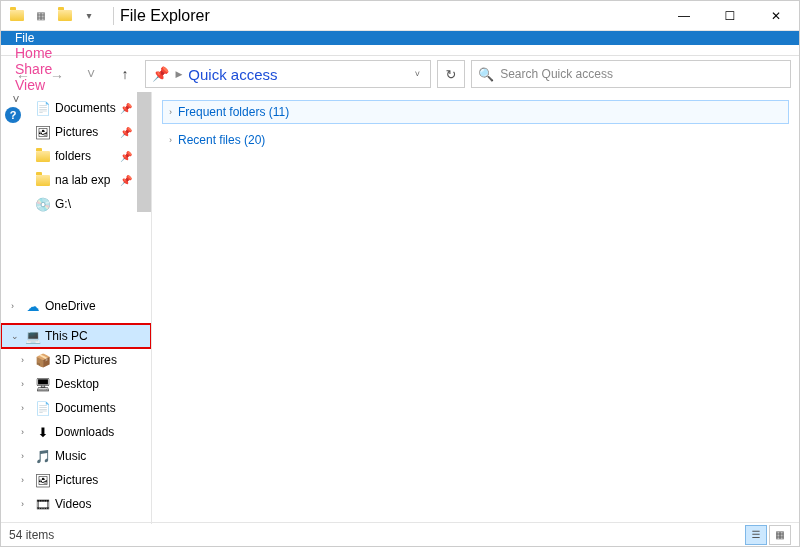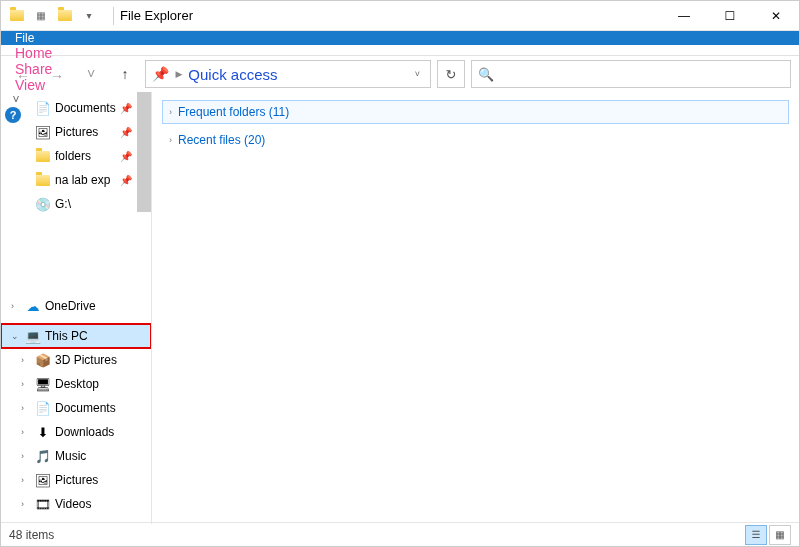--- a/index.html
+++ b/index.html
@@ -2,21 +2,21 @@
 <html><head>
 <meta charset="utf-8">
 <style>
 * { box-sizing: border-box; margin: 0; padding: 0; }
 body { font-family: "Segoe UI", Arial, sans-serif; font-size: 12px; background: #fff; color: #000; width: 800px; height: 547px; overflow: hidden; border: 1px solid #ccc; position: relative; }
 .titlebar { height: 30px; display: flex; align-items: center; border-bottom: 1px solid #e5e5e5; }
 .titlebar .app-icon { width: 16px; height: 16px; margin: 0 6px 0 8px; display: inline-flex; align-items: center; justify-content: center; }
 .titlebar .qat { display: flex; align-items: center; gap: 4px; margin-right: 8px; }
 .titlebar .qat .qat-item { width: 20px; height: 20px; display: flex; align-items: center; justify-content: center; color: #666; font-size: 10px; }
 .titlebar .divider { width: 1px; height: 18px; background: #d0d0d0; margin: 0 6px; }
-.titlebar .title { font-size: 13px; color: #000; }
+.titlebar .title { font-size: 16px; color: #000; }
 .winbtns { margin-left: auto; display: flex; }
 .winbtn { width: 46px; height: 30px; display: flex; align-items: center; justify-content: center; font-family: sans-serif; color: #000; }
 .ribbonbar { height: 25px; background: #fff; display: flex; align-items: stretch; border-bottom: 1px solid #e1e1e1; position: relative; flex-direction: column; }
 .ribbonbar .filetab { background: #1979ca; color: #fff; padding: 0 14px; display: flex; align-items: center; font-size: 12px; }
 .ribbonbar .tab { padding: 0 14px; display: flex; align-items: center; font-size: 14px; color: #ec4899; }
 .ribbonbar .rspace { flex: 1; }
 .ribbonbar .collapse { width: 30px; display: flex; align-items: center; justify-content: center; color: #666; }
 .ribbonbar .help { width: 24px; height: 24px; margin-right: 4px; display: flex; align-items: center; justify-content: center; }
 .help-circle { width: 16px; height: 16px; border-radius: 50%; background: #1979ca; color: #fff; font-size: 11px; font-weight: bold; display: flex; align-items: center; justify-content: center; }
 .navbar { height: 36px; display: flex; align-items: center; padding: 4px 8px; gap: 6px; }
@@ -101,20 +101,21 @@
   <div class="addr">
     <span class="pin">📌</span>
     <span class="sep">▶</span>
     <span class="crumb">Quick access</span>
     <span class="spacer"></span>
     <span class="drop">˅</span>
   </div>
   <div class="refresh">↻</div>
   <div class="search">
     <span class="glass">🔍</span>
+    <input placeholder="Search Quick access" style="">
   </div>
 </div>
 
 <div class="body">
 
   <div class="navpane">
     <div class="tree">
 
       <div class="tree-item nested">
         <span class="ico">📄</span>
@@ -209,17 +210,17 @@
     </div>
     <div style="height:4px"></div>
     <div class="group">
       <span class="chev">›</span>
       <span>Recent files (20)</span>
     </div>
   </div>
 </div>
 
 <div class="statusbar">
-  <span>48 items</span>
+  <span>54 items</span>
   <span class="spacer"></span>
   <div class="viewbtn active">☰</div>
   <div class="viewbtn">▦</div>
 </div>
 
 </body></html>

